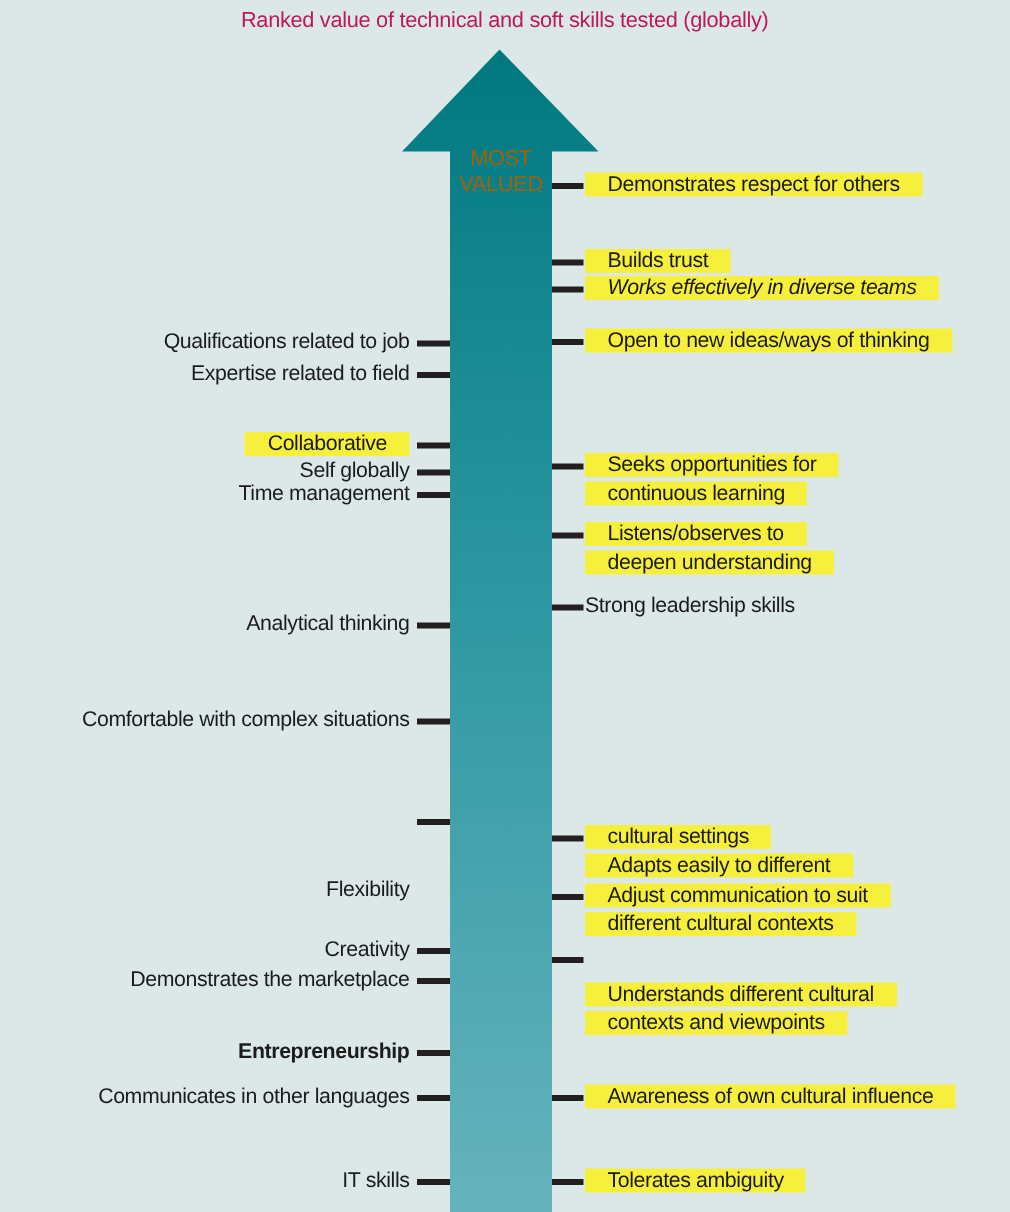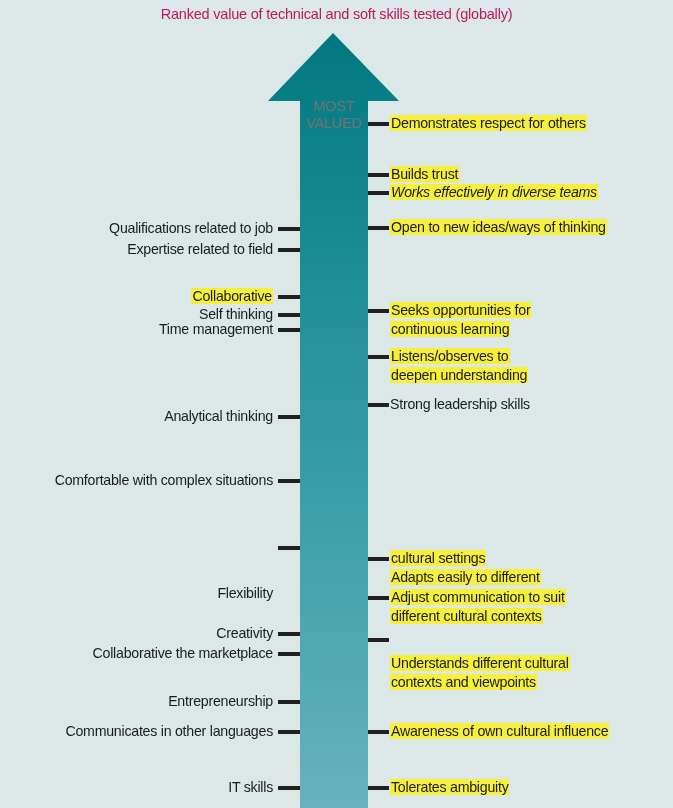--- a/index.html
+++ b/index.html
@@ -42,21 +42,21 @@
     width: 673px;
     height: 808px;
   }
 
   #most-valued-label {
     position: absolute;
     left: 300px;
     top: 98px;
     width: 68px;
     text-align: center;
-    color: #737373;
+    color: #a16207;
     font-size: 14.5px;
     line-height: 17px;
     letter-spacing: -0.2px;
     pointer-events: none;
   }
   #most-valued-label .mv-line { display: block; }
 
   
   .tick {
     position: absolute;
@@ -80,21 +80,21 @@
     text-align: right;
   }
   .label-right {
     left: 390px;
     text-align: left;
   }
   .label .hl {
     background: #f6f03c;
     box-decoration-break: clone;
     -webkit-box-decoration-break: clone;
-    padding: 0 1px;
+    padding: 0 15px;
   }
   .label .ln { display: block; }
 </style>
 </head>
 <body>
 
 <div id="infographic">
 
   <div id="chart-title">Ranked value of technical and soft skills tested (globally)</div>
 
@@ -111,28 +111,28 @@
 
   <div id="most-valued-label">
     <span class="mv-line">MOST</span>
     <span class="mv-line">VALUED</span>
   </div>
 
   <div id="left-labels-layer">
       <div class="label label-left" style="top: 219px;"><span>Qualifications related to job</span></div>
       <div class="label label-left" style="top: 240px;"><span>Expertise related to field</span></div>
       <div class="label label-left" style="top: 287px;"><span class="hl">Collaborative</span></div>
-      <div class="label label-left" style="top: 305px;"><span>Self thinking</span></div>
+      <div class="label label-left" style="top: 305px;"><span>Self globally</span></div>
       <div class="label label-left" style="top: 320px;"><span>Time management</span></div>
       <div class="label label-left" style="top: 407px;"><span>Analytical thinking</span></div>
       <div class="label label-left" style="top: 471px;"><span>Comfortable with complex situations</span></div>
       <div class="label label-left" style="top: 538px; margin-top: 46px;"><span>Flexibility</span></div>
       <div class="label label-left" style="top: 624px;"><span>Creativity</span></div>
-      <div class="label label-left" style="top: 644px;"><span>Collaborative the marketplace</span></div>
-      <div class="label label-left" style="top: 692px;"><span>Entrepreneurship</span></div>
+      <div class="label label-left" style="top: 644px;"><span>Demonstrates the marketplace</span></div>
+      <div class="label label-left" style="top: 692px; font-weight: bold;"><span>Entrepreneurship</span></div>
       <div class="label label-left" style="top: 722px;"><span>Communicates in other languages</span></div>
       <div class="label label-left" style="top: 778px;"><span>IT skills</span></div>
     </div>
   <div id="right-labels-layer">
       <div class="label label-right" style="top: 114px;">
         <span class="ln"><span class="hl">Demonstrates respect for others</span></span>
       </div>
       <div class="label label-right" style="top: 165px;">
         <span class="ln"><span class="hl">Builds trust</span></span>
       </div>

